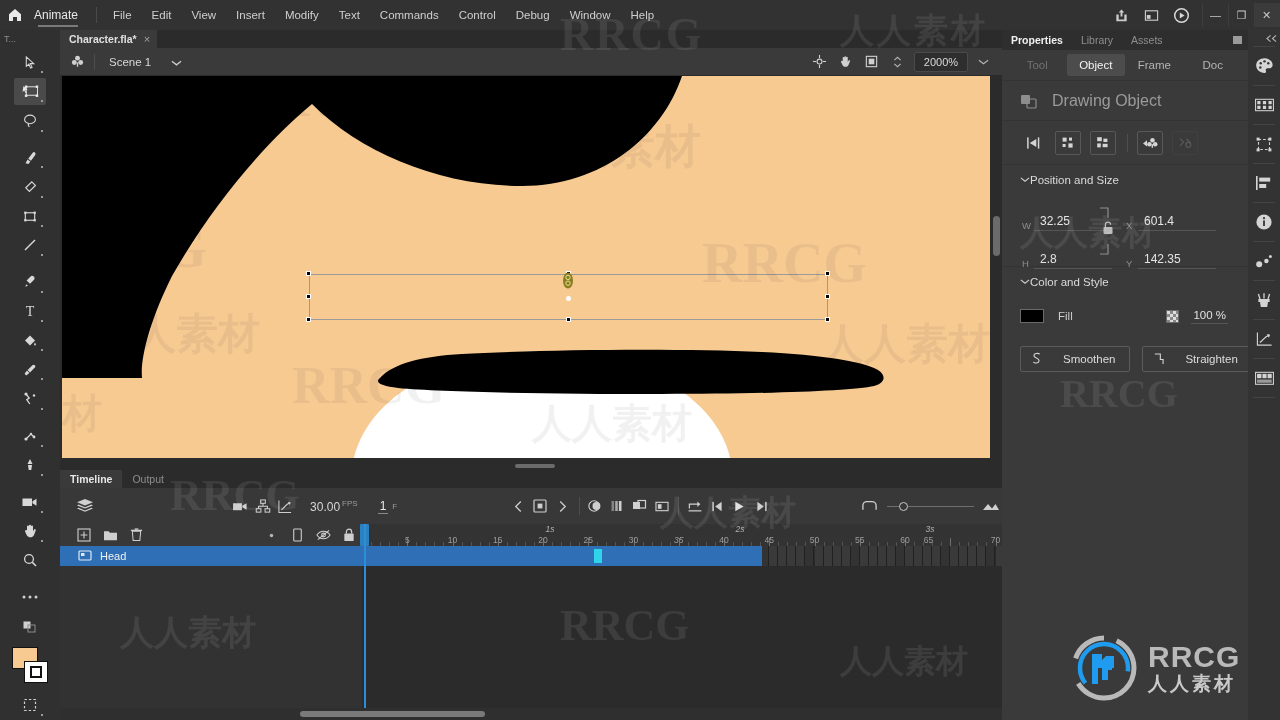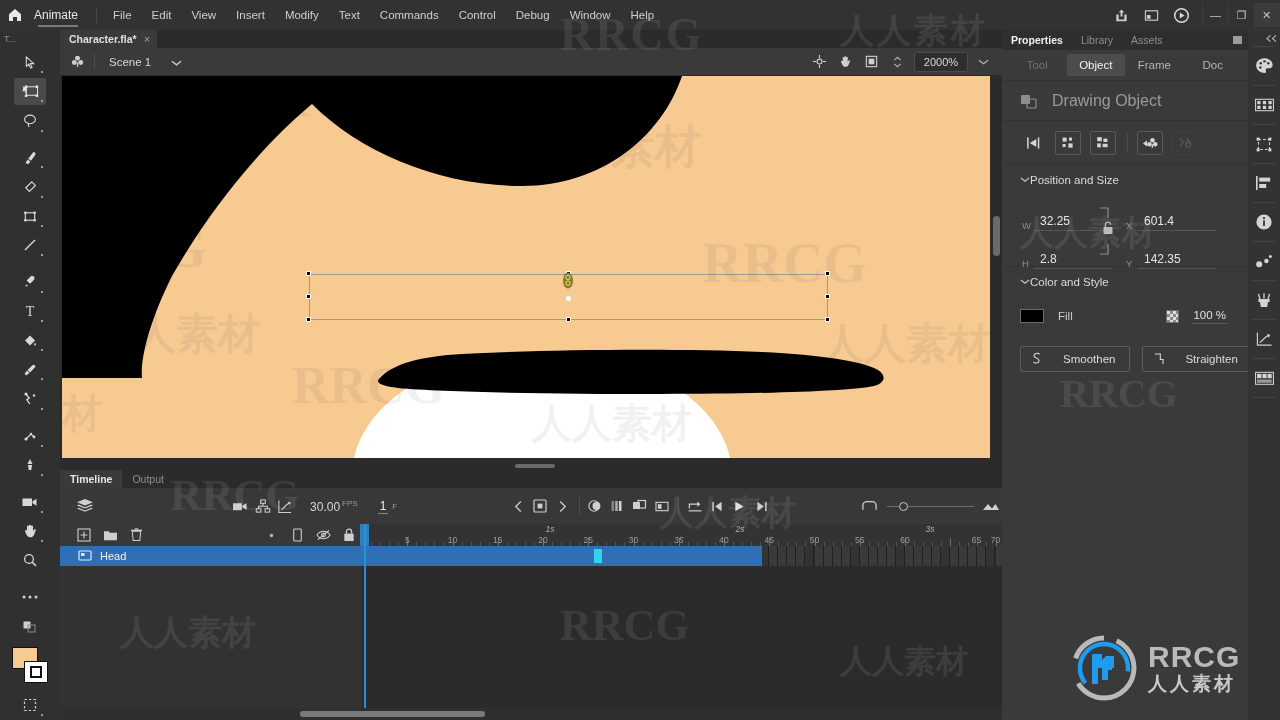--- a/index.html
+++ b/index.html
@@ -813,21 +813,21 @@
           <div class="ruler-lbl" style="left: 135.75px;">15</div>
           <div class="ruler-lbl" style="left: 181px;">20</div>
           <div class="ruler-lbl" style="left: 226.25px;">25</div>
           <div class="ruler-lbl" style="left: 271.5px;">30</div>
           <div class="ruler-lbl" style="left: 316.75px; font-style: italic;">35</div>
           <div class="ruler-lbl" style="left: 362px;">40</div>
           <div class="ruler-lbl" style="left: 407.25px;">45</div>
           <div class="ruler-lbl" style="left: 452.5px;">50</div>
           <div class="ruler-lbl" style="left: 497.75px;">55</div>
           <div class="ruler-lbl" style="left: 543px;">60</div>
-          <div class="ruler-lbl" style="left: 611px; padding-left: 7px;">65</div>
+          <div class="ruler-lbl" style="left: 563px; padding-left: 7px;">65</div>
           <div class="ruler-lbl" style="left: 633.5px;">70</div>
         </div>
     </div>
 
     <div class="frames">
       <div id="frame-cells">
           <div class="frame-cell fc-empty" style="left: 0px; width: 9.05px;"></div>
           <div class="frame-cell fc-empty" style="left: 9.05px; width: 9.05px;"></div>
           <div class="frame-cell fc-empty" style="left: 18.1px; width: 9.05px;"></div>
           <div class="frame-cell fc-empty" style="left: 27.15px; width: 9.05px;"></div>

